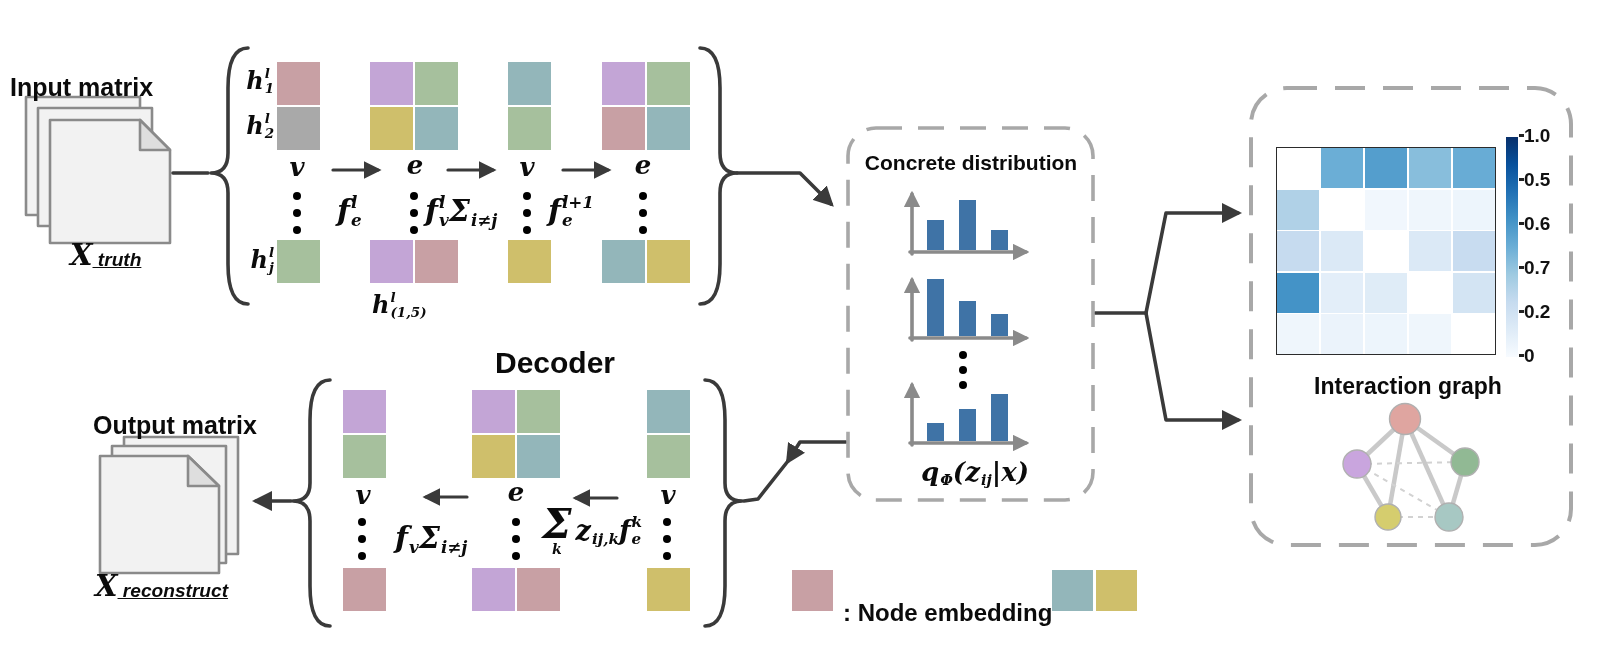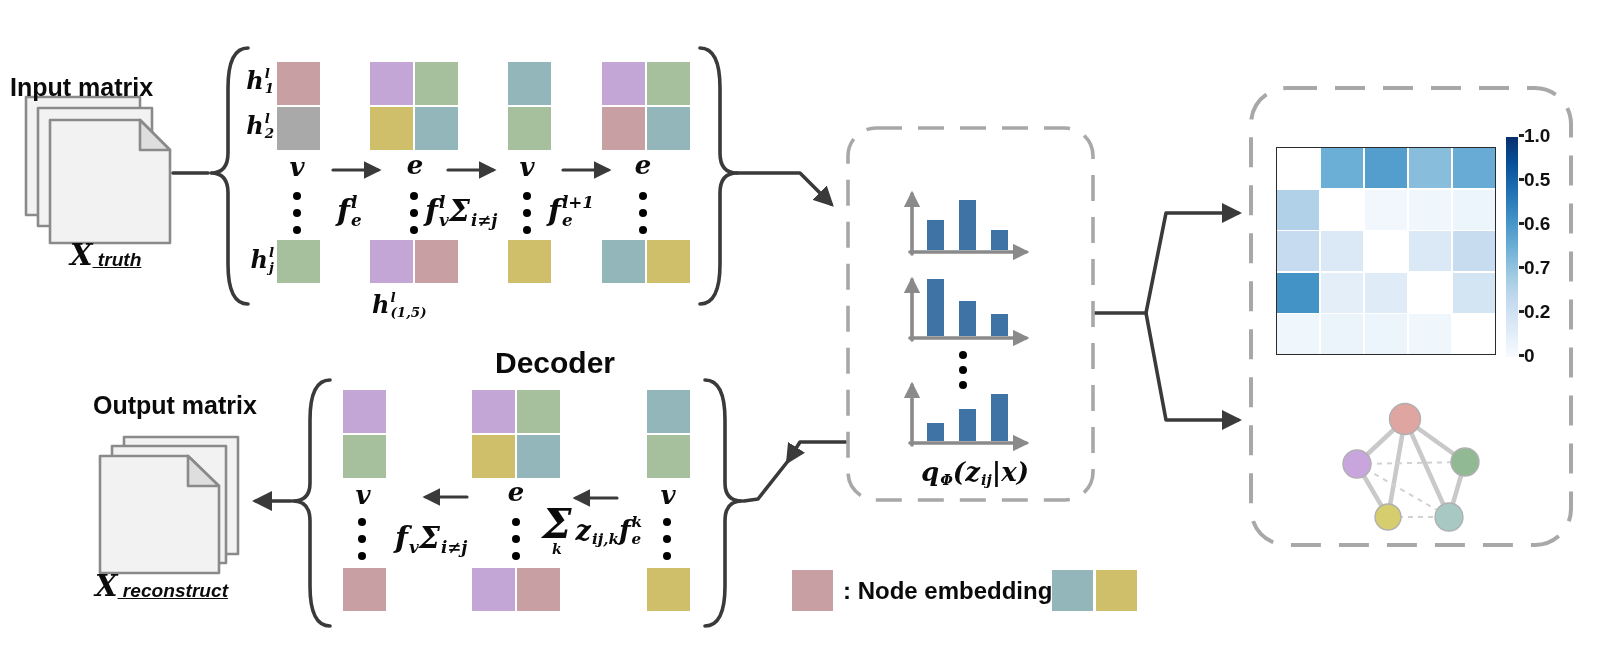--- a/index.html
+++ b/index.html
@@ -131,21 +131,21 @@
       <circle cx="1357" cy="464" r="14" fill="#c9a5de"></circle>
       <circle cx="1465" cy="462" r="14" fill="#91b994"></circle>
       <circle cx="1388" cy="517" r="13" fill="#d5cd6e"></circle>
       <circle cx="1449" cy="517" r="14" fill="#a7c8c3"></circle>
     </g>
   </svg>
 
   <div class="abs ttl" style="left:10px; top:74px; font-size:25px;">Input matrix</div>
   <div class="abs frm base" style="left:70px; top:241px; font-size:29px;"><span>X</span><span class="fsmall"> truth</span></div>
 
-  <div class="abs ttl" style="left:93px; top:392px; font-size:25px;text-align:center;">Output matrix</div>
+  <div class="abs ttl" style="left:93px; top:412px; font-size:25px;text-align:center;">Output matrix</div>
   <div class="abs frm base" style="left:95px; top:572px; font-size:29px;"><span>X</span><span class="fsmall"> reconstruct</span></div>
 
 
   <div class="abs right" style="left:230px; top:66px; width:44px;">
       <span class="frm" style="font-size:24px;"><span>h</span><span class="fss"><span>l</span><span>1</span></span></span>
     </div>
   <div class="abs right" style="left:230px; top:111px; width:44px;">
       <span class="frm" style="font-size:24px;"><span>h</span><span class="fss"><span>l</span><span>2</span></span></span>
     </div>
   <div class="abs right" style="left:230px; top:245px; width:44px;">
@@ -304,20 +304,21 @@
     </div>
   <div class="abs vdots" style="left:663px; top:518px;">
       <i></i>
       <i></i>
       <i></i>
     </div>
 
   <div class="abs frm" style="left:395px; top:520px; font-size:30px;"><span>f</span><span class="fss"><span>&nbsp;</span><span>v</span></span><span>Σ</span><span class="fss"><span>&nbsp;</span><span>i≠j</span></span></div>
   <div class="abs frm" style="left:542px; top:506px; font-size:27px;"><span class="fbig"><span class="fsigma">Σ</span><span class="funder">k</span></span><span>z</span><span class="fss"><span>&nbsp;</span><span>ij,k</span></span><span>f</span><span class="fss"><span>k</span><span>e</span></span></div>
 
+  <div class="abs ttl center" style="left:852px; top:151px; width:238px; font-size:21px;">Concrete distribution</div>
 
   <div class="bars" style="left:916px; top:188px;">
       <i style="left: 11px; height: 30px; background: rgb(63, 115, 166);"></i>
       <i style="left: 43px; height: 50px; background: rgb(63, 115, 166);"></i>
       <i style="left: 75px; height: 20px; background: rgb(63, 115, 166);"></i>
     </div>
   <div class="bars" style="left:916px; top:274px;">
       <i style="left: 11px; height: 57px; background: rgb(63, 115, 166);"></i>
       <i style="left: 43px; height: 35px; background: rgb(63, 115, 166);"></i>
       <i style="left: 75px; height: 22px; background: rgb(63, 115, 166);"></i>
@@ -385,19 +386,20 @@
       <div class="t" style="top: 165px; text-align: center;">
         <i></i>
         <span>0.2</span>
       </div>
       <div class="t" style="top: 209px;">
         <i></i>
         <span>0</span>
       </div>
     </div>
 
+  <div class="abs ttl center" style="left:1298px; top:374px; width:220px; font-size:23px;">Interaction graph</div>
 
   <div class="abs sq41" style="left: 792px; top: 570px; background: rgb(200, 160, 164);"></div>
-  <div class="abs ttl" style="left:843px; top:578px; font-size:24px;">: Node embedding</div>
+  <div class="abs ttl" style="left:843px; top:600px; font-size:24px;">: Node embedding</div>
   <div class="abs sq41" style="left: 1052px; top: 570px; background: rgb(147, 182, 186);"></div>
   <div class="abs sq41" style="left: 1096px; top: 570px; background: rgb(207, 191, 107);"></div>
 
 </div>
 
 </body></html>

